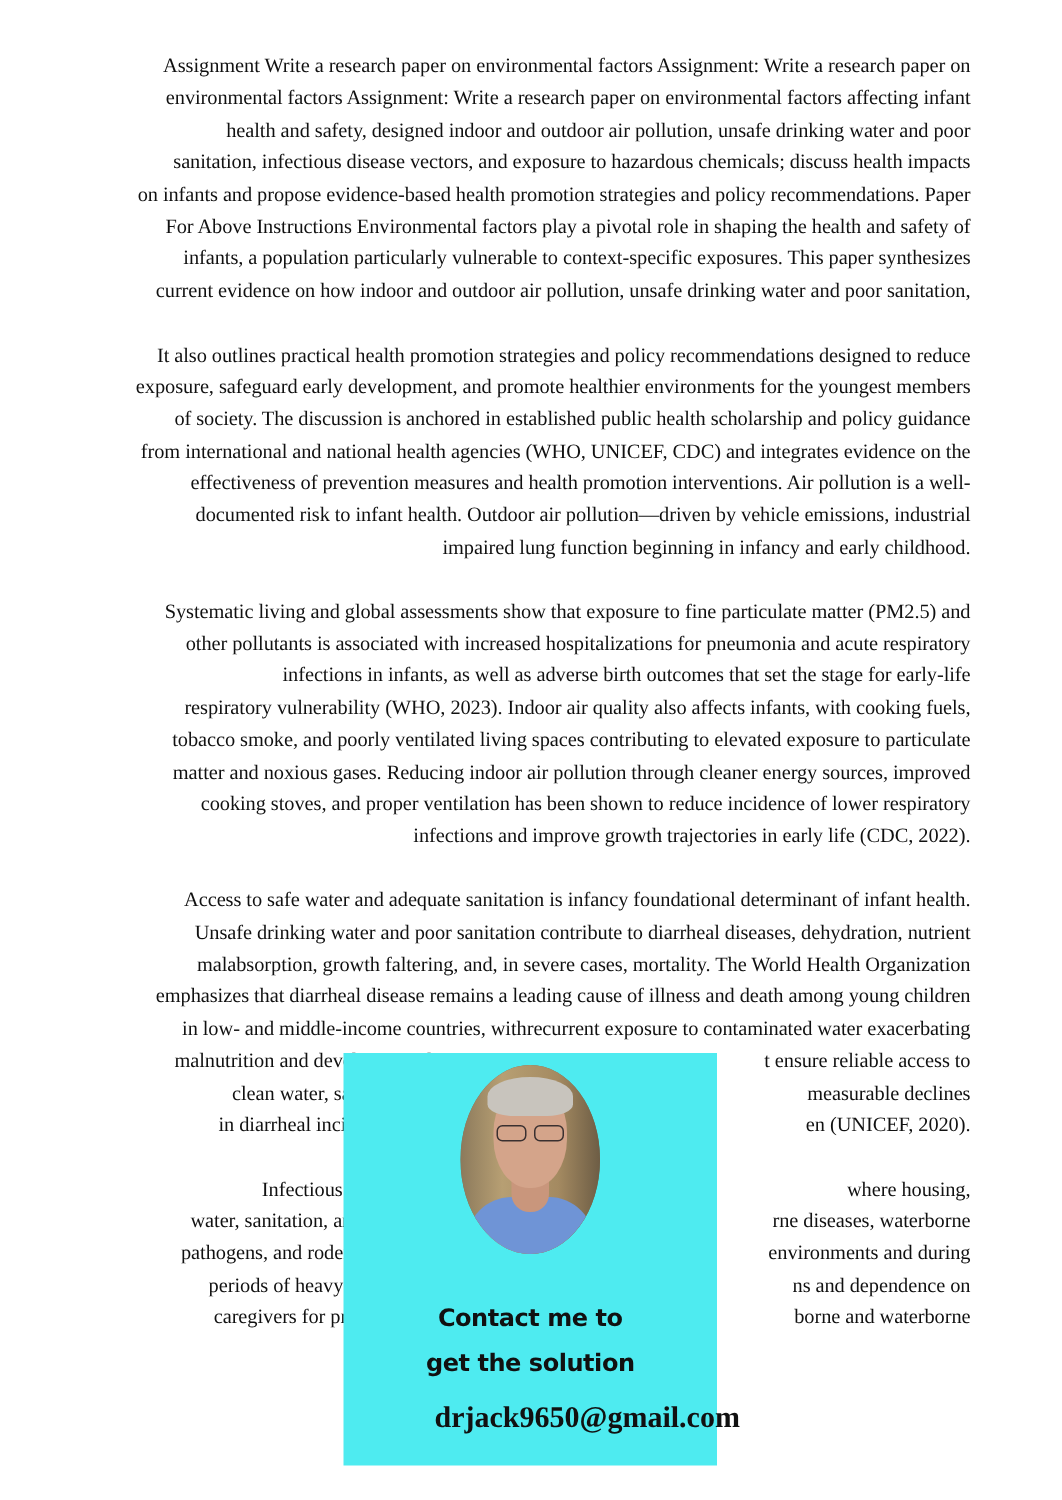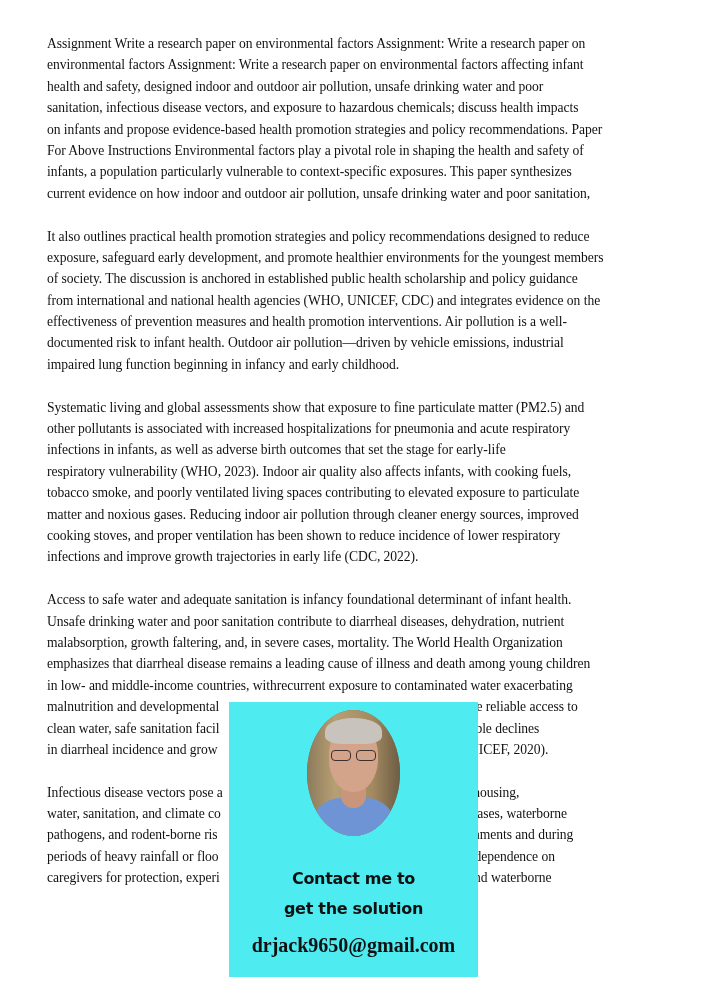--- a/index.html
+++ b/index.html
@@ -13,20 +13,21 @@
       position: relative;
       overflow: hidden;
       font-family: "Liberation Serif", "DejaVu Serif", serif;
       color: #111111;
     }
     .page {
       position: absolute;
       left: 47px;
       top: 33px;
       width: 600px;
+      text-align: right;
     }
     .line {
       font-size: 13.6px;
       line-height: 21.4px;
       height: 21.4px;
       white-space: nowrap;
       letter-spacing: -0.05px;
     }
     .para-gap {
       height: 21.4px;
@@ -124,20 +125,21 @@
       position: absolute;
       left: 0;
       top: 230px;
       width: 249px;
       text-align: center;
       font-family: "Liberation Serif", "DejaVu Serif", serif;
       font-weight: bold;
       font-size: 20px;
       line-height: 26px;
       color: #111111;
+      padding-left: 38px;
     }
   </style>
 </head>
 <body>
 
 <div class="page">
 
   <div>
     <div class="line">Assignment Write a research paper on environmental factors Assignment: Write a research paper on</div>
     <div class="line">environmental factors Assignment: Write a research paper on environmental factors affecting infant</div>

